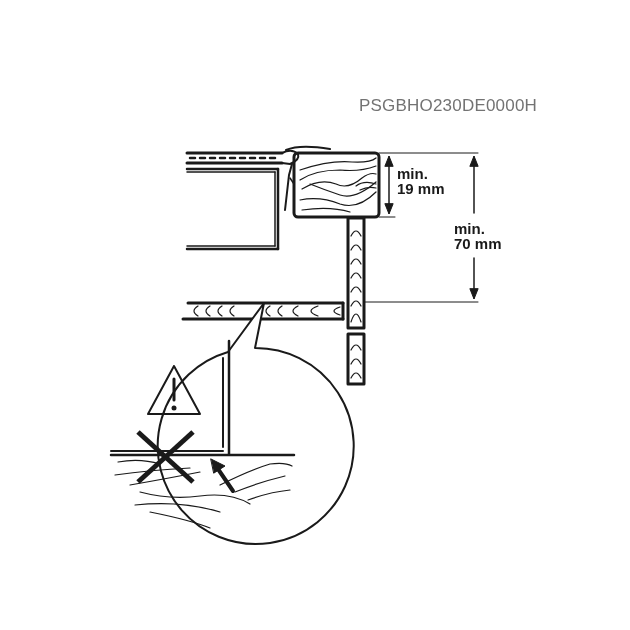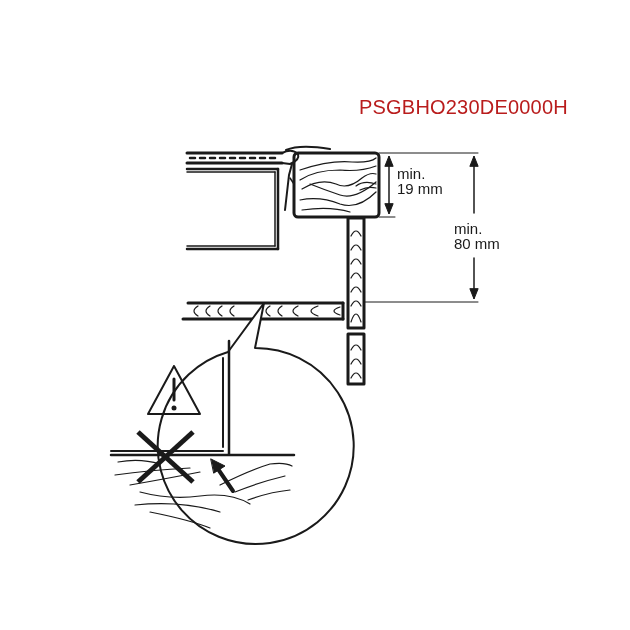--- a/index.html
+++ b/index.html
@@ -1,19 +1,19 @@
 <!DOCTYPE html>
 <html><head>
 <meta charset="utf-8">
 <style>
   html, body { margin: 0; padding: 0; background: #ffffff; }
   body { width: 630px; height: 630px; position: relative; overflow: hidden; font-family: "Liberation Sans", sans-serif; }
   #diagram { position: absolute; left: 0; top: 0; width: 630px; height: 630px; }
-  .code-label { position: absolute; left: 359px; top: 96px; font-size: 20px; color: #b91c1c; letter-spacing: 0.2px; }
-  .dim-label { position: absolute; font-size: 15px; line-height: 15px; color: #1a1a1a; }
+  .code-label { position: absolute; left: 359px; top: 96px; font-size: 17px; color: #737373; letter-spacing: 0.2px; }
+  .dim-label { position: absolute; font-size: 15px; line-height: 15px; color: #1a1a1a; font-weight: bold; }
   .dim-12 { left: 397px; top: 166px; }
   .dim-60 { left: 454px; top: 221px; }
   .dim-label span { display: block; }
 </style>
 </head>
 <body>
 
 <svg id="diagram" viewBox="0 0 630 630" xmlns="http://www.w3.org/2000/svg" fill="none" stroke="#1a1a1a" stroke-linecap="round" stroke-linejoin="round">
 
   <g>
@@ -144,14 +144,14 @@
 
 <div class="code-label">PSGBHO230DE0000H</div>
 
 <div class="dim-label dim-12">
   <span>min.</span>
   <span>19 mm</span>
 </div>
 
 <div class="dim-label dim-60">
   <span>min.</span>
-  <span>80 mm</span>
+  <span>70 mm</span>
 </div>
 
 </body></html>

